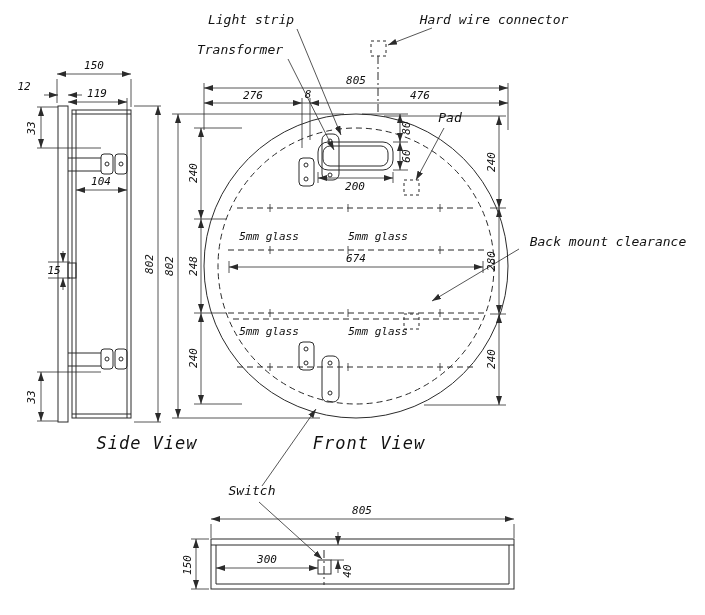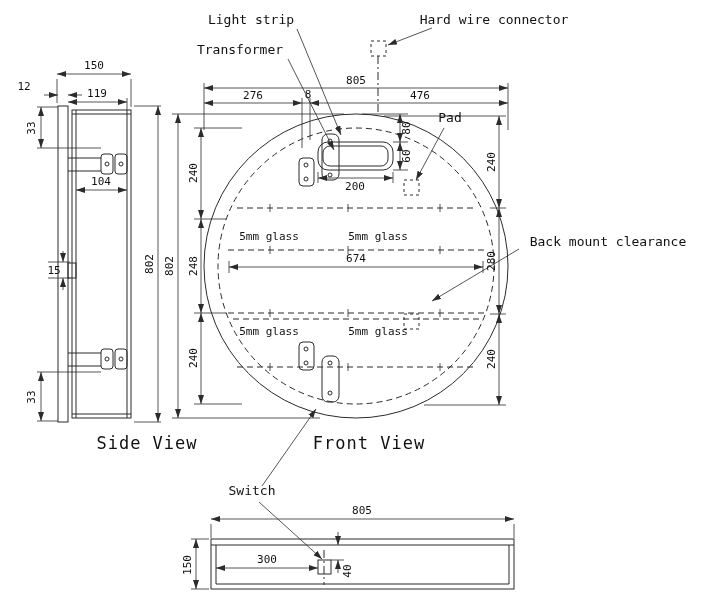--- a/index.html
+++ b/index.html
@@ -1,17 +1,17 @@
 <!DOCTYPE html>
 <html><head>
 <meta charset="utf-8">
 <style>
   html,body{margin:0;padding:0;background:#fff;}
   #stage{position:relative;width:705px;height:615px;background:#ffffff;overflow:hidden;
-         font-family:"DejaVu Sans Mono", monospace;}
+         font-family:"DejaVu Sans Mono", monospace;font-style:italic;}
   svg{display:block;}
   .geo line,.geo rect,.geo circle,.geo path{fill:none;stroke:#2b2b2b;stroke-width:1;}
   .thin line,.thin rect{stroke-width:0.8;}
   .dash{stroke-dasharray:6 4;}
   .dash2{stroke-dasharray:3 3;}
   .dashdot{stroke-dasharray:8 3 2 3;}
   text{fill:#111;font-family:"DejaVu Sans Mono", monospace;}
   .d{font-size:11px;}
   .lbl{font-size:13px;}
   .vt{font-size:17px;letter-spacing:1px;}

